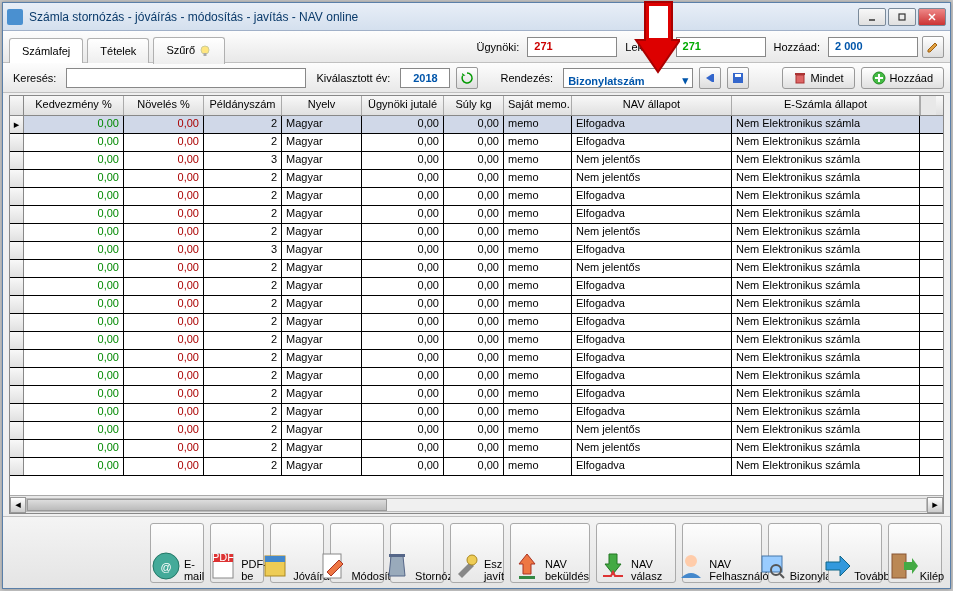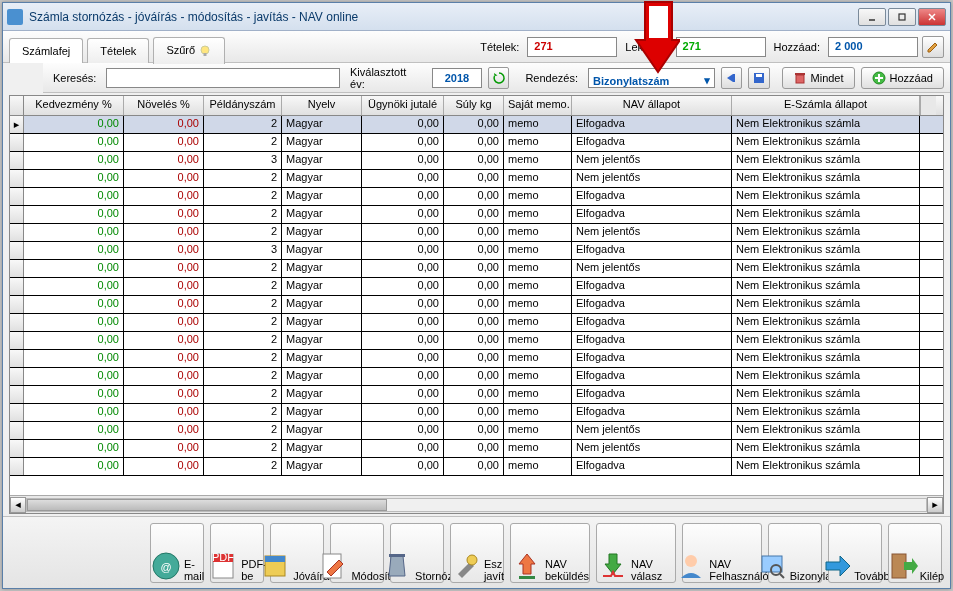--- a/index.html
+++ b/index.html
@@ -19,21 +19,21 @@
 .tab.active { background:#fff; font-weight:normal; }
 .tab-icon { width:14px; height:14px; display:inline-block; vertical-align:middle; }
 .spacer { flex:1; }
 .lbl { margin: 0 4px; }
 .numbox { width: 90px; height:20px; border:1px solid #888; background:#fff; text-align:left; padding:2px 6px; font-weight:bold; }
 .numbox.green { color:#0a0; }
 .numbox.red { color:#c00; }
 .numbox.blue { color:#05a; }
 .iconbtn { width:22px; height:22px; border:1px solid #999; background:linear-gradient(#fff,#ddd); cursor:pointer; display:flex; align-items:center; justify-content:center; border-radius:2px; }
 
-.toolbar2 { height: 30px; background: linear-gradient(#fdfdfd,#e8e8e8); border-bottom: 1px solid #c0c0c0; display:flex; align-items:center; padding: 0 6px; gap:6px;margin-left:40px; }
+.toolbar2 { height: 30px; background: linear-gradient(#fdfdfd,#e8e8e8); border-bottom: 1px solid #c0c0c0; display:flex; align-items:center; padding: 0 6px; gap:6px; }
 .searchbox { width: 240px; height:20px; border:1px solid #888; background:#fff; padding:2px 4px; }
 .yearbox { width:50px; height:20px; border:1px solid #888; background:#fff; text-align:center; color:#05a; font-weight:bold; padding:2px; }
 .sortbox { width:130px; height:20px; border:1px solid #888; background:#fff; color:#05a; font-weight:bold; padding:0 4px; display:flex; align-items:flex-end; }
 .btn { padding:3px 10px; border:1px solid #999; background:linear-gradient(#fff,#e0e0e0); cursor:pointer; border-radius:3px; display:flex; align-items:center; gap:4px; }
 .btn-icon { width:14px; height:14px; display:inline-block; }
 
 .grid-wrap { flex:1; margin:2px 6px; border:1px solid #888; background:#fff; display:flex; flex-direction:column; overflow:hidden; }
 .grid-header { display:flex; background:linear-gradient(#f8f8f8,#e0e0e0); border-bottom:1px solid #888; height:20px; }
 .gh { border-right:1px solid #aaa; padding:2px 4px; text-align:center; overflow:hidden; white-space:nowrap; font-size:11px; }
 .grid-body { flex:1; overflow:auto; }
@@ -94,21 +94,21 @@
     <div class="tab">
       <span>Szűrő</span>
       <span class="tab-icon">
         <svg width="14" height="14" viewBox="0 0 14 14">
             <circle cx="7" cy="6" r="4" fill="#ffe680" stroke="#cc9"></circle>
             <rect x="5.5" y="9" width="3" height="3" fill="#aaa"></rect>
           </svg>
       </span>
     </div>
     <div class="spacer"></div>
-    <span class="lbl">Tételek:</span>
+    <span class="lbl">Ügynöki:</span>
     <div class="numbox red">271</div>
     <span class="lbl">Lekérve:</span>
     <div class="numbox green">271</div>
     <span class="lbl">Hozzáad:</span>
     <div class="numbox blue">2 000</div>
     <div class="iconbtn">
       <svg width="14" height="14" viewBox="0 0 14 14">
           <path d="M2 10 L9 3 L11 5 L4 12 L2 12 Z" fill="#e0a040" stroke="#a06010"></path>
         </svg>
     </div>

